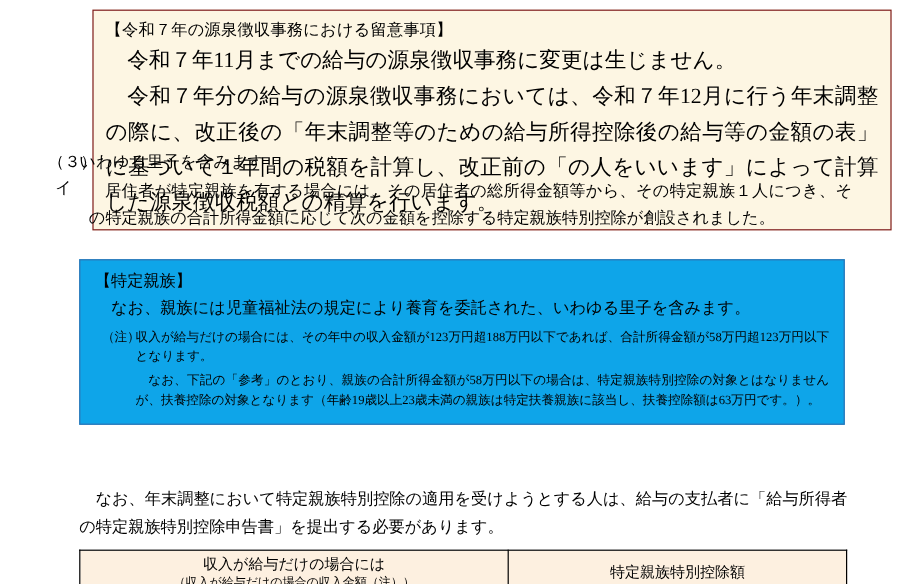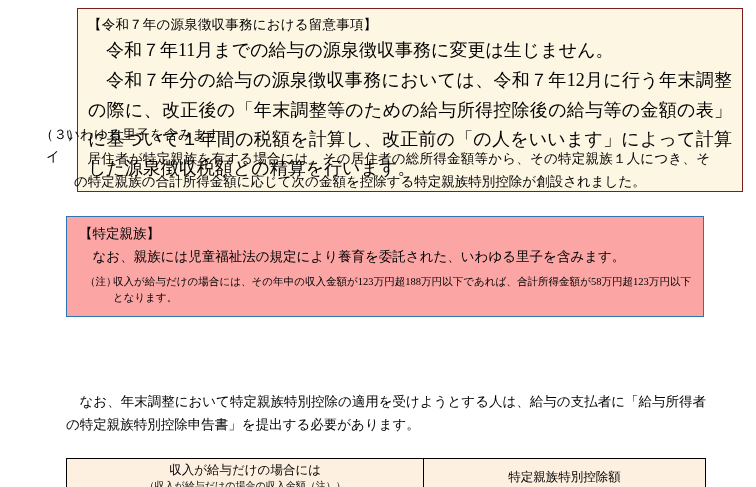--- a/index.html
+++ b/index.html
@@ -90,21 +90,21 @@
   }
 
   
   .def-box {
     position: absolute;
     left: 66px;
     top: 216px;
     width: 638px;
     box-sizing: border-box;
     border: 1px solid #2e74b5;
-    background: #fca5a5;
+    background: #0ea5e9;
     padding: 7px 12px 9px 12px;
   }
   .def-title {
     font-size: 13.5px;
     line-height: 1.5;
   }
   .def-p {
     font-size: 13.5px;
     line-height: 1.66;
     text-align: justify;
@@ -135,21 +135,21 @@
   }
   .def-note-body p.indent {
     text-indent: 1em;
     margin-top: 3px;
   }
 
   
   .closing {
     position: absolute;
     left: 66px;
-    top: 391px;
+    top: 405px;
     width: 640px;
     font-size: 13.5px;
     line-height: 1.68;
     text-align: justify;
     text-justify: inter-ideograph;
     text-indent: 1em;
   }
 
   
   .table-head {
@@ -207,20 +207,21 @@
     <span class="para-i-body">居住者が特定親族を有する場合には、その居住者の総所得金額等から、その特定親族１人につき、その特定親族の合計所得金額に応じて次の金額を控除する特定親族特別控除が創設されました。</span>
   </div>
 
   <div class="def-box">
     <div class="def-title">【特定親族】</div>
     <div class="def-p">なお、親族には児童福祉法の規定により養育を委託された、いわゆる里子を含みます。</div>
     <div class="def-note">
       <span class="def-note-mark">（注）</span>
       <span class="def-note-body">
         <p>収入が給与だけの場合には、その年中の収入金額が123万円超188万円以下であれば、合計所得金額が58万円超123万円以下となります。</p>
+        <p class="indent">なお、下記の「参考」のとおり、親族の合計所得金額が58万円以下の場合は、特定親族特別控除の対象とはなりませんが、扶養控除の対象となります（年齢19歳以上23歳未満の親族は特定扶養親族に該当し、扶養控除額は63万円です。）。</p>
       </span>
     </div>
   </div>
 
   <div class="closing">なお、年末調整において特定親族特別控除の適用を受けようとする人は、給与の支払者に「給与所得者の特定親族特別控除申告書」を提出する必要があります。</div>
 
 
   <div class="tbl-wrap">
     <table class="ded">
       <thead>

